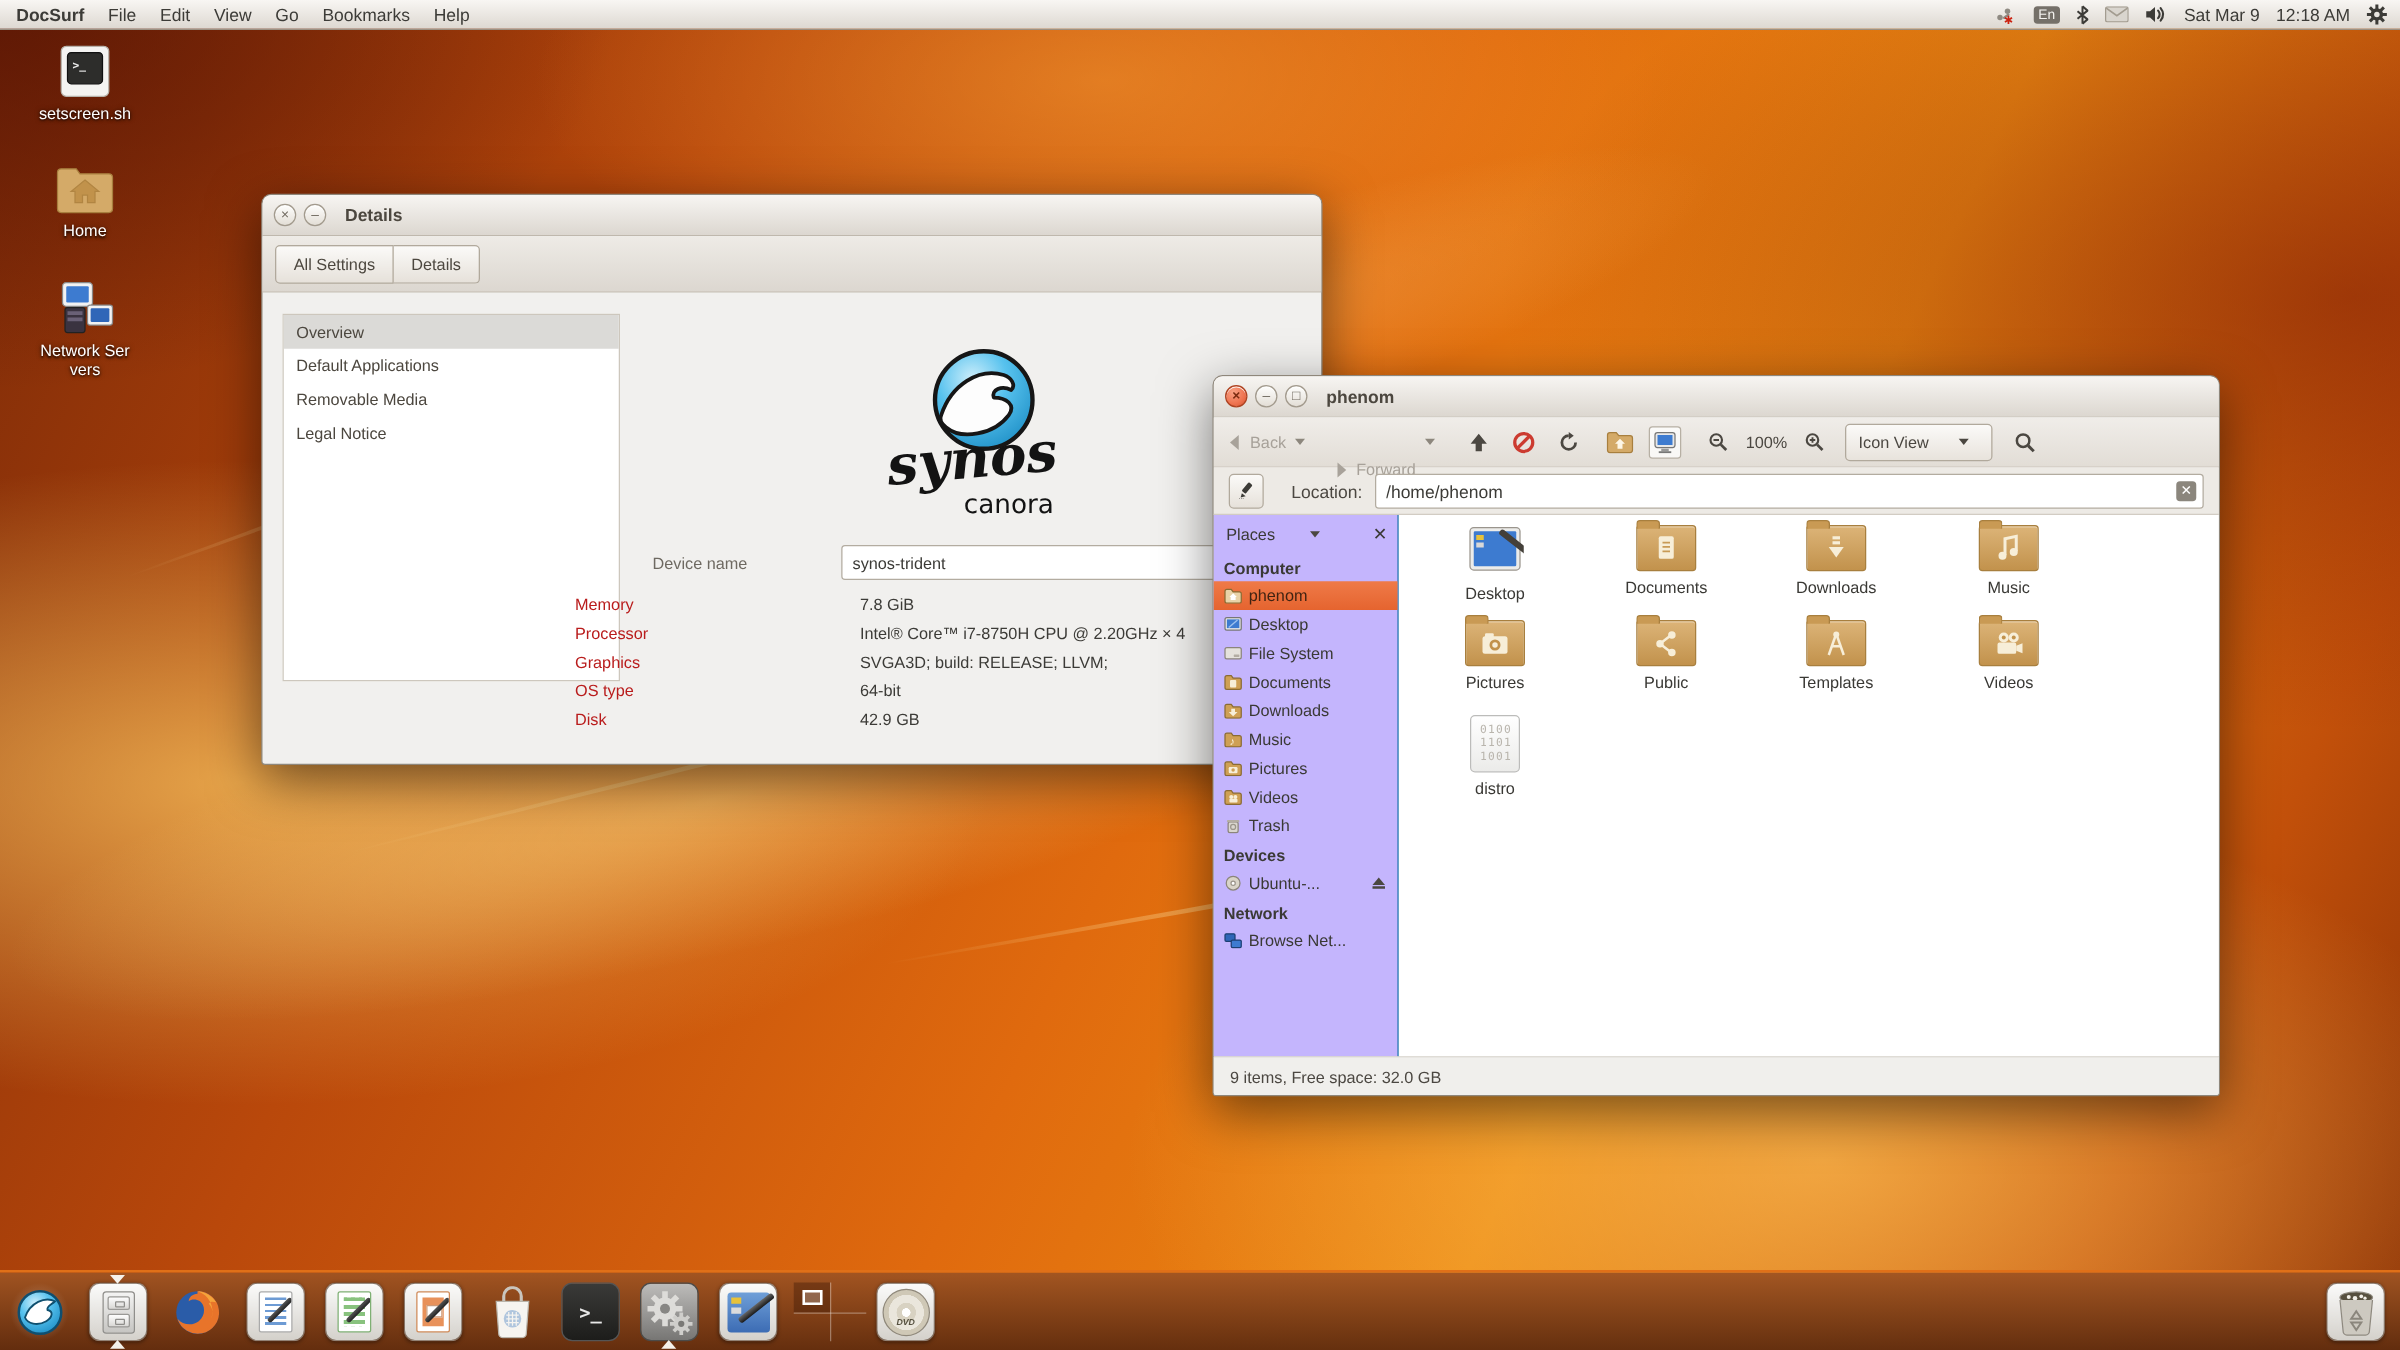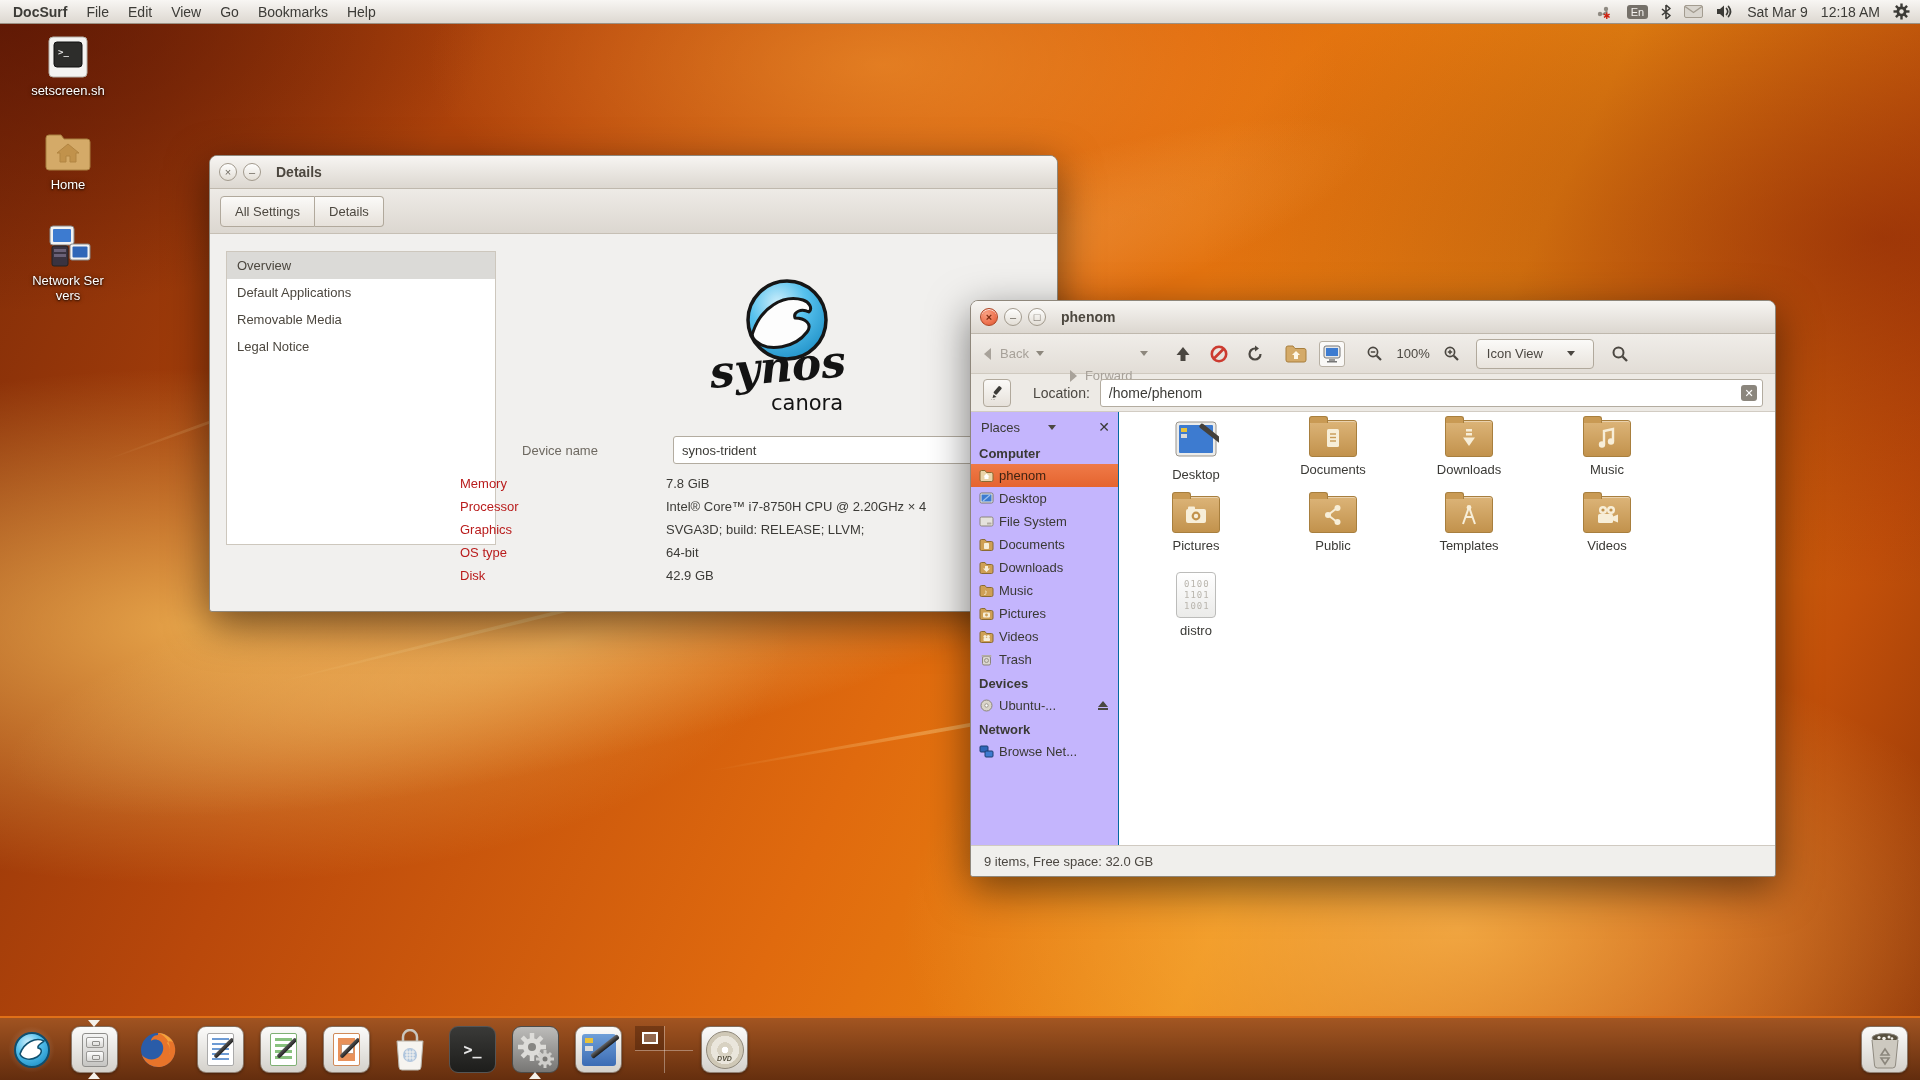--- a/index.html
+++ b/index.html
@@ -56,21 +56,21 @@
     border:1px solid #b1a99c; }
   .seg.first { border-radius:4px 0 0 4px; }
   .seg.last  { border-radius:0 4px 4px 0; border-left:none; }
   #details-list { position:absolute; left:16px; top:95px; width:270px; height:294px; background:#fff;
     border:1px solid #cdc7bd; font-size:13px; color:#4c473f; }
   .dl-row { height:27px; line-height:27px; padding-left:10px; }
   .dl-row.sel { background:#dbdad7; }
   #dev-table { position:absolute; left:250px; top:280px; font-size:13px; color:#4c473f; }
   .dev-row { display:flex; height:23px; align-items:center; }
   .dev-row .k { width:200px; color:#b91c1c; }
-  .dev-row .v { margin-left:6px; color:#3c3b37; }
+  .dev-row .v { margin-left:28px; color:#3c3b37; }
   #device-name-row { position:absolute; left:250px; top:280px; display:flex; align-items:center; font-size:13px; }
   #device-name-row .k { width:200px; text-align:center; color:#6e6961; }
   #device-name-input { margin-left:13px; width:372px; height:28px; border:1px solid #b3aca0; border-radius:3px;
     background:#fff; font-size:13px; color:#3c3b37; padding:0 8px; font-family:inherit; }
 
   
   #fm-toolbar { height:40px; background:linear-gradient(#f0ede9,#e2ddd6); border-bottom:1px solid #cfc9bf;
     display:flex; align-items:center; padding:0 10px; font-size:13px; color:#a7a199; }
   .tb-group { display:flex; align-items:flex-end; }
   .tb-label { margin:0 3px 0 5px; }

